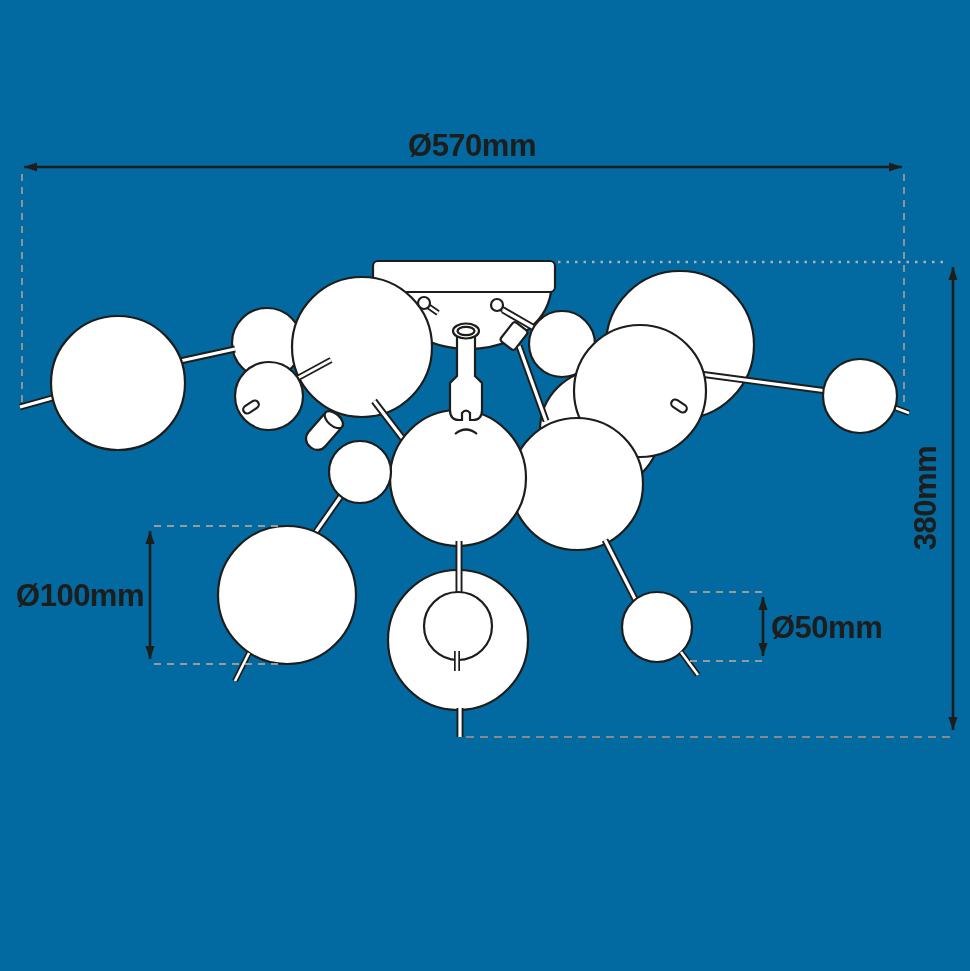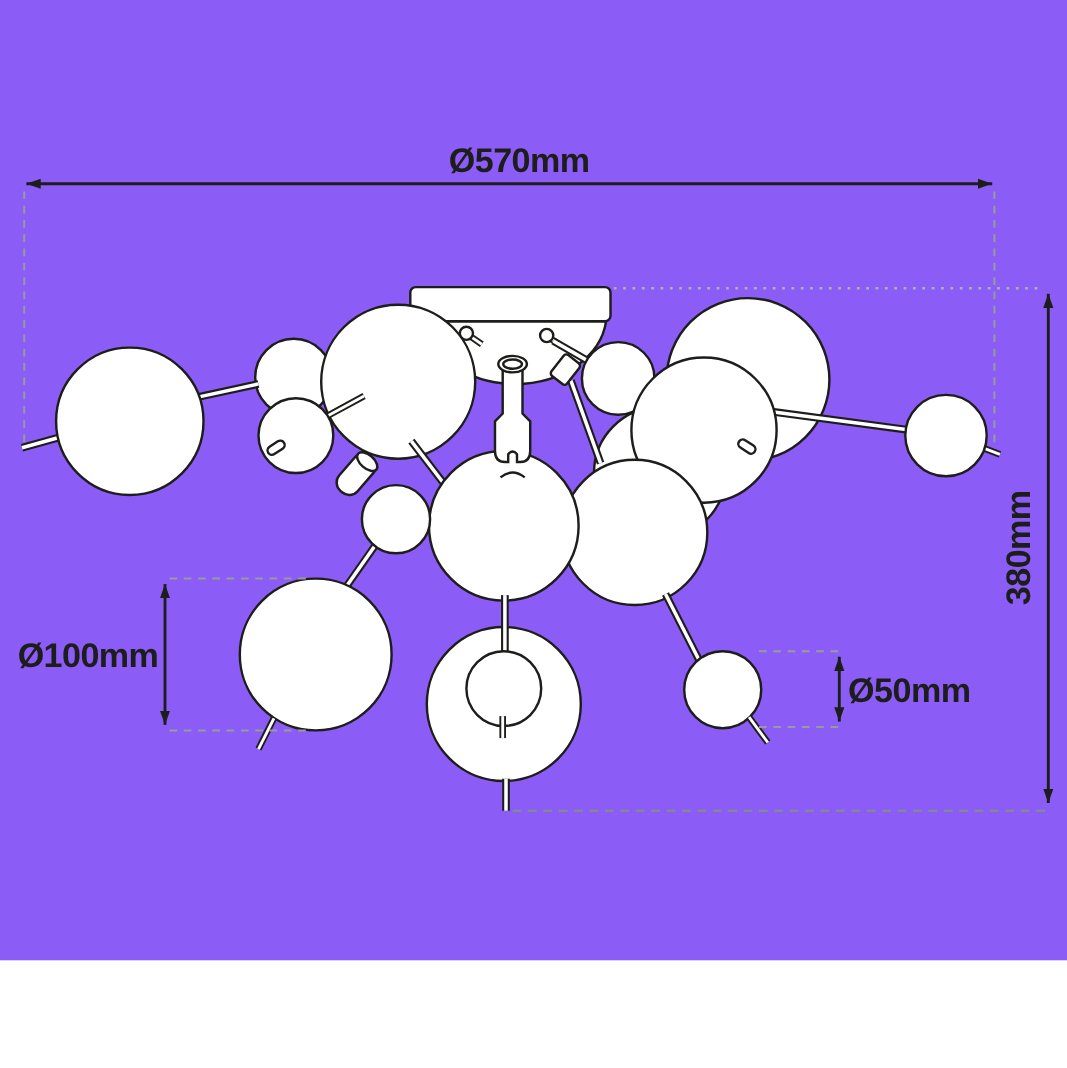--- a/index.html
+++ b/index.html
@@ -6,22 +6,22 @@
     margin: 0;
     padding: 0;
     background: #ffffff;
     width: 970px;
     height: 971px;
     font-family: "Liberation Sans", sans-serif;
   }
   .stage {
     position: relative;
     width: 970px;
-    height: 873px;
-    background: #8b5cf6;
+    height: 971px;
+    background: #0369a1;
     overflow: hidden;
   }
   svg { display: block; }
   
   .outline { fill: #ffffff; stroke: #1d1d1b; stroke-width: 2.2; }
   .stroke-only { fill: none; stroke: #1d1d1b; stroke-width: 2.2; }
   .rod-outer { stroke: #1d1d1b; stroke-width: 7; fill: none; stroke-linecap: butt; }
   .rod-inner { stroke: #ffffff; stroke-width: 3.2; fill: none; stroke-linecap: butt; }
   .stub-outer { stroke: #1d1d1b; stroke-width: 6; fill: none; }
   .stub-inner { stroke: #ffffff; stroke-width: 2.6; fill: none; }

